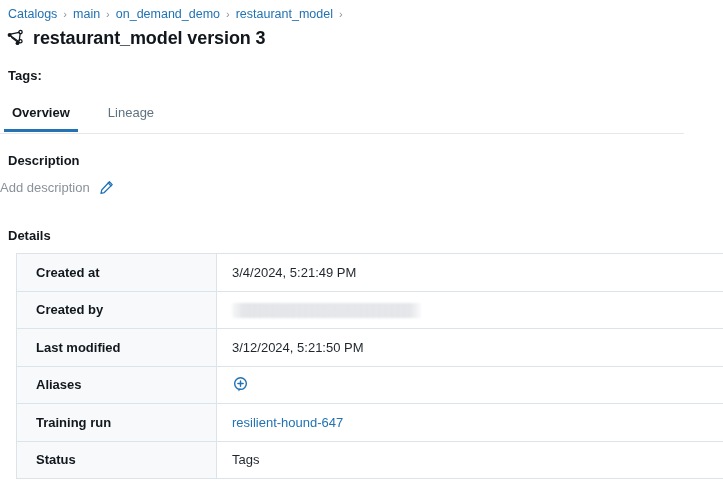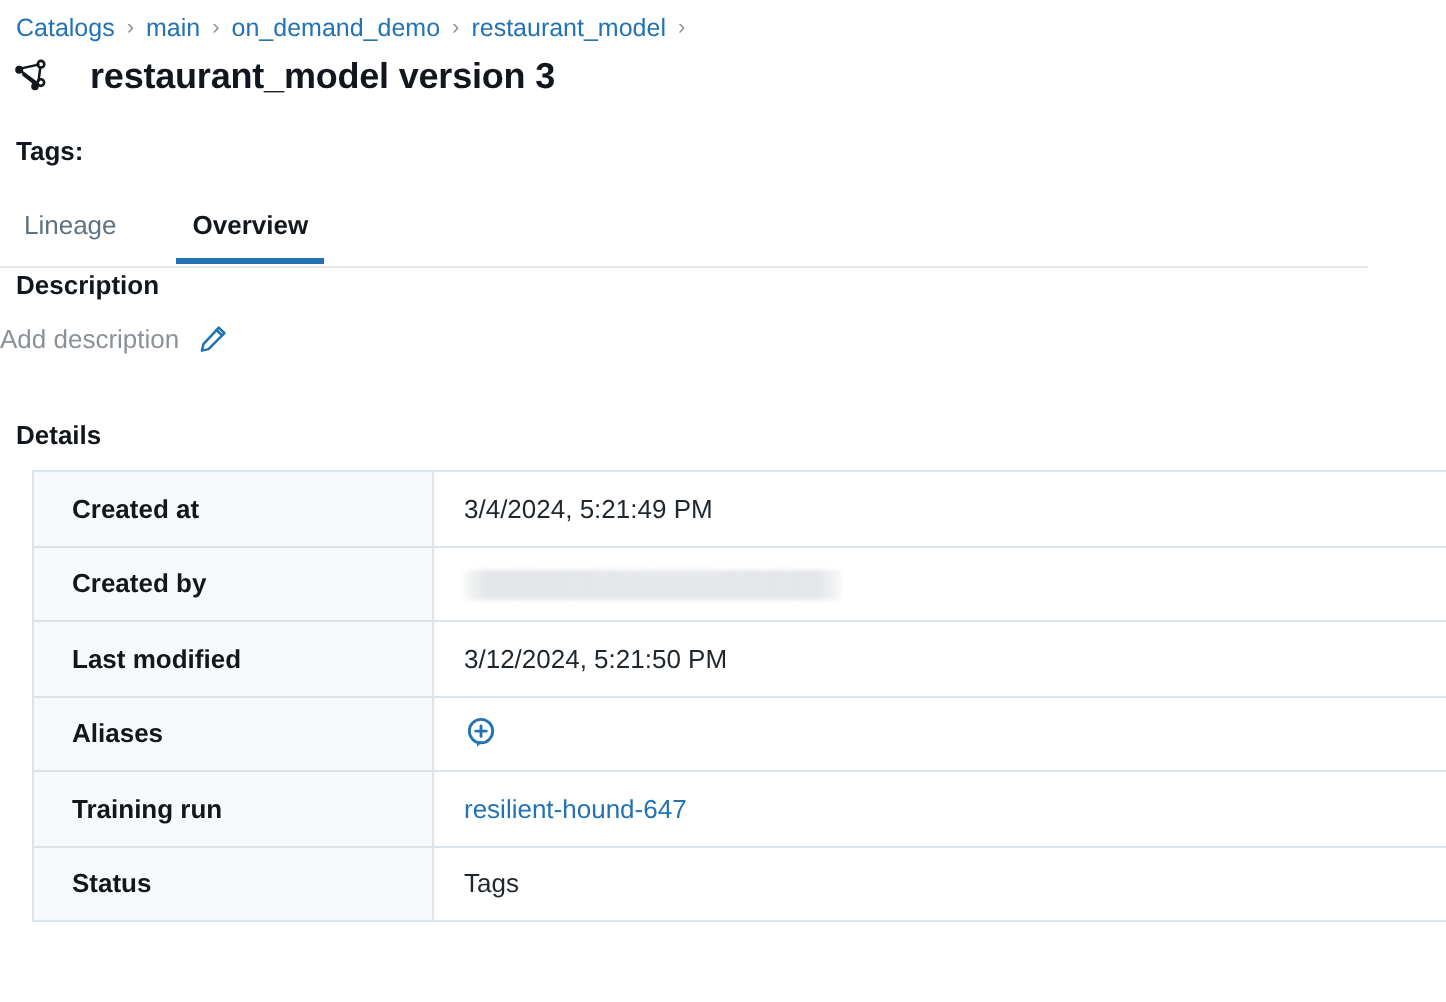--- a/index.html
+++ b/index.html
@@ -58,21 +58,20 @@
     flex: 0 0 20px;
     margin-right: 7px;
     display: block;
   }
   .page-title {
     font-size: 18px;
     font-weight: 700;
     letter-spacing: -0.1px;
     line-height: 22px;
     color: #11171c;
-    margin-left: 12px;
   }
 
   
   .tags-row {
     display: flex;
     align-items: center;
     padding: 14px 0 0 8px;
     height: 36px;
   }
   .tags-label {
@@ -139,21 +138,21 @@
   }
 
   
   .section-head {
     font-size: 13px;
     font-weight: 700;
     color: #11171c;
     padding-left: 8px;
     line-height: 17px;
   }
-  .desc-block { }
+  .desc-block { margin-top: 18px; }
   .desc-row {
     display: flex;
     align-items: center;
     padding-left: 0;
     margin-top: 8px;
     height: 20px;
   }
   .desc-placeholder {
     font-size: 13px;
     color: #8a9199;
@@ -259,22 +258,22 @@
       </svg>
     </span>
     <h1 class="page-title">restaurant_model version 3</h1>
   </div>
 
   <div class="tags-row">
     <span class="tags-label">Tags:</span>
   </div>
 
   <div class="tabs">
+    <button class="tab active">Overview</button>
     <button class="tab">Lineage</button>
-    <button class="tab active">Overview</button>
   </div>
 
   <div class="desc-block">
     <div class="section-head">Description</div>
     <div class="desc-row">
       <span class="desc-placeholder">Add description</span>
       <span class="edit-icon">
         <svg viewBox="0 0 16 16" width="15" height="15" aria-hidden="true">
           <path d="M11.1 1.9 L14.1 4.9 L5.6 13.4 L2.1 14.2 L2.9 10.7 Z" fill="none" stroke="#2272b4" stroke-width="1.35" stroke-linejoin="round" stroke-linecap="round"></path>
           <path d="M9.9 3.2 L12.8 6.1" fill="none" stroke="#2272b4" stroke-width="1.35" stroke-linecap="round"></path>

